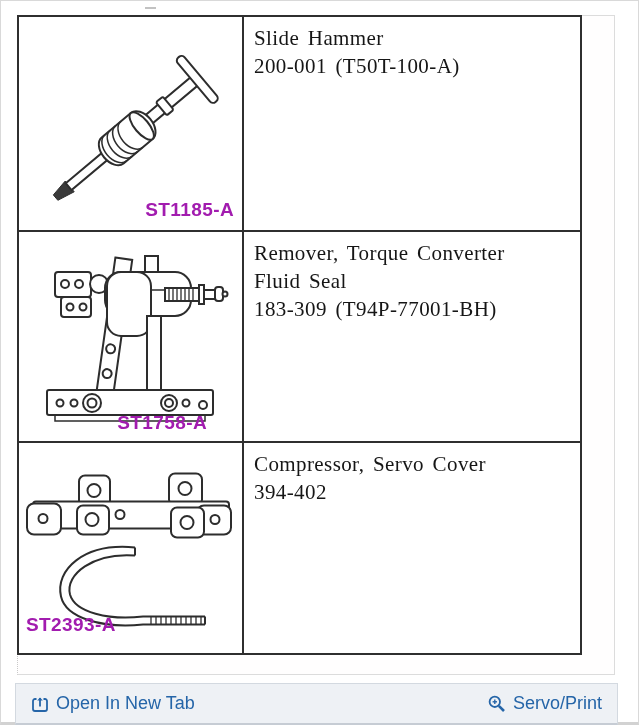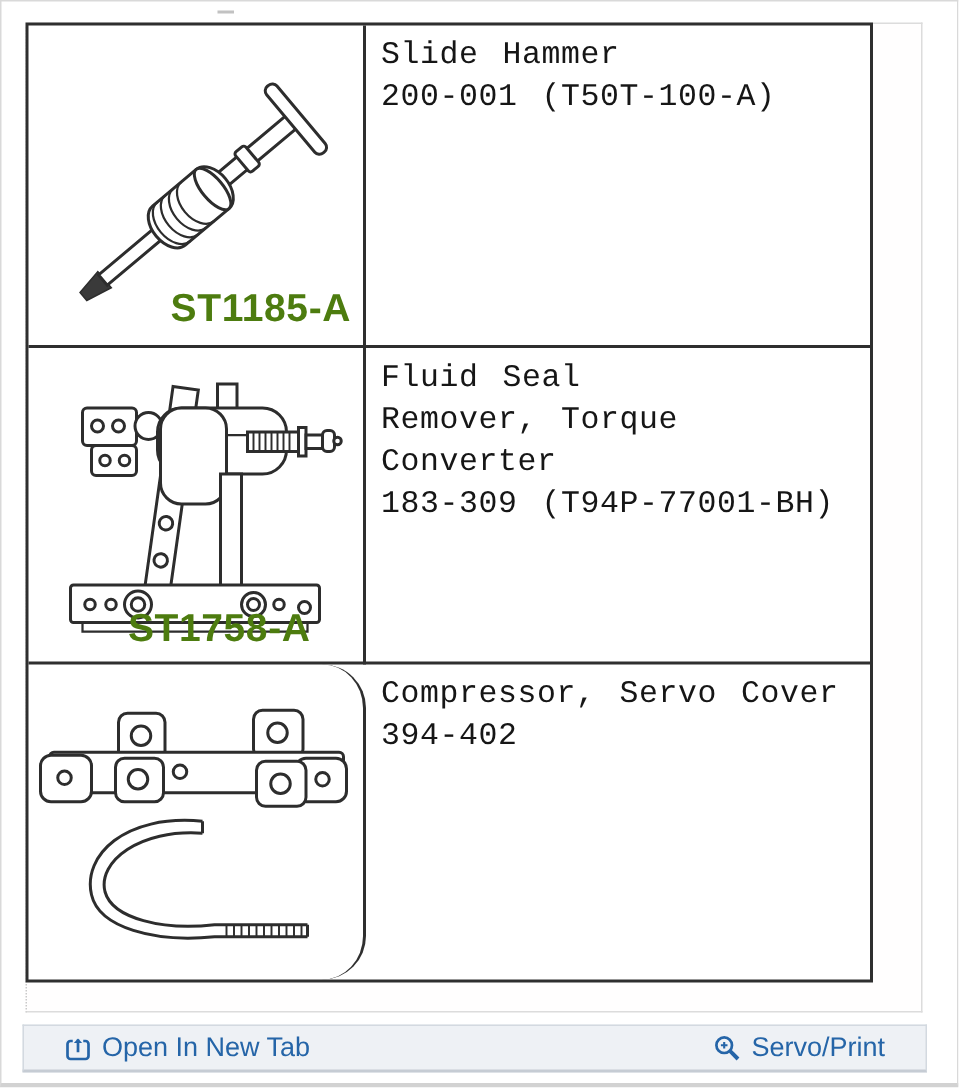--- a/index.html
+++ b/index.html
@@ -12,37 +12,37 @@
   
   .scan-page { position:absolute; left:16px; top:14px; width:598px; height:660px;
                border:1px solid #dcdcdc; border-left:1px dotted #c9c9c9; background:#fffefe; }
   
   .tools-table { position:absolute; left:16px; top:14px; width:565px; height:640px;
                  display:grid; grid-template-columns:225px 1fr;
                  grid-template-rows:215px 211px 1fr;
                  border:2px solid #2f2f2f; background:#fff; }
   .cell { position:relative; border-bottom:2px solid #2f2f2f; }
   .img-cell { border-right:2px solid #2f2f2f; }
-  .row-last .cell, .cell.row3 { border-bottom:none;border-radius:29px; }
-  .text-cell { padding:7px 10px 0 10px; font-family:Liberation Mono, monospace;
+  .row-last .cell, .cell.row3 { border-bottom:none; }
+  .text-cell { padding:7px 10px 0 10px; font-family:Liberation Serif, serif;
                font-size:21px; line-height:28px; color:#161616; letter-spacing:.4px;
                word-spacing:3px; }
   .tool-label { position:absolute; font-family:"Liberation Sans",sans-serif;
-                font-weight:bold; font-size:26px; color:#4d7c0f; letter-spacing:.4px; }
+                font-weight:bold; font-size:19px; color:#a21caf; letter-spacing:.4px; }
   .lbl-r1 { right:8px;  bottom:9px; }
   .lbl-r2 { right:35px; bottom:7px; }
   .lbl-r3 { left:7px;   bottom:17px; }
   .draw { position:absolute; left:0; top:0; width:100%; height:100%; }
   .draw path, .draw rect, .draw line, .draw circle, .draw ellipse, .draw polygon
        { vector-effect:non-scaling-stroke; }
   
-  .footer { position:absolute; left:14px; top:682px; width:603px; height:32px;
+  .footer { position:absolute; left:14px; top:682px; width:603px; height:42px;
             background:#eef1f5; border:1px solid #d3d9e0; border-bottom:2px solid #c6ccd4;
             display:flex; align-items:center; justify-content:space-between;
-            padding:0 27px; }
+            padding:0 15px; }
   .link { display:flex; align-items:center; gap:7px; font-size:18px;
           color:#2565a8; text-decoration:none; cursor:pointer; }
   .link svg { display:block; }
 </style>
 </head>
 <body>
 
 <div class="canvas">
   <div class="top-artifact"></div>
   <div class="scan-page"></div>
@@ -126,22 +126,22 @@
         <circle cx="73" cy="171" r="9"></circle>
           <circle cx="73" cy="171" r="4.5"></circle>
         <circle cx="150" cy="171" r="8"></circle>
           <circle cx="150" cy="171" r="4"></circle>
         <circle cx="167" cy="171" r="3.5"></circle>
           <circle cx="184" cy="173" r="4"></circle>
       </svg>
       <div class="tool-label lbl-r2">ST1758-A</div>
     </div>
     <div class="cell text-cell">
+      <div>Remover, Torque Converter</div>
       <div>Fluid Seal</div>
-      <div>Remover, Torque Converter</div>
       <div>183-309 (T94P-77001-BH)</div>
     </div>
 
     <div class="cell img-cell row3">
       <svg class="draw" viewBox="0 0 223 209" fill="none" stroke="#2d2d2d" stroke-width="2">
 
         <rect x="60" y="32" width="31" height="32" rx="6" fill="#fff"></rect>
         <circle cx="75" cy="47" r="6.5"></circle>
         <rect x="150" y="30" width="33" height="32" rx="6" fill="#fff"></rect>
         <circle cx="166" cy="45" r="6.5"></circle>
@@ -170,20 +170,21 @@
             <line x1="147" y1="173" x2="147" y2="181"></line>
           <line x1="152" y1="173" x2="152" y2="181"></line>
             <line x1="157" y1="173" x2="157" y2="181"></line>
           <line x1="162" y1="173" x2="162" y2="181"></line>
             <line x1="167" y1="173" x2="167" y2="181"></line>
           <line x1="172" y1="173" x2="172" y2="181"></line>
             <line x1="177" y1="173" x2="177" y2="181"></line>
           <line x1="182" y1="173" x2="182" y2="181"></line>
         </g>
       </svg>
+      <div class="tool-label lbl-r3">ST2393-A</div>
     </div>
     <div class="cell text-cell row3">
       <div>Compressor, Servo Cover</div>
       <div>394-402</div>
     </div>
   </div>
 
   <div class="footer">
     <a class="link">
       <svg width="18" height="18" viewBox="0 0 18 18" fill="none" stroke="#2565a8" stroke-width="1.8">

